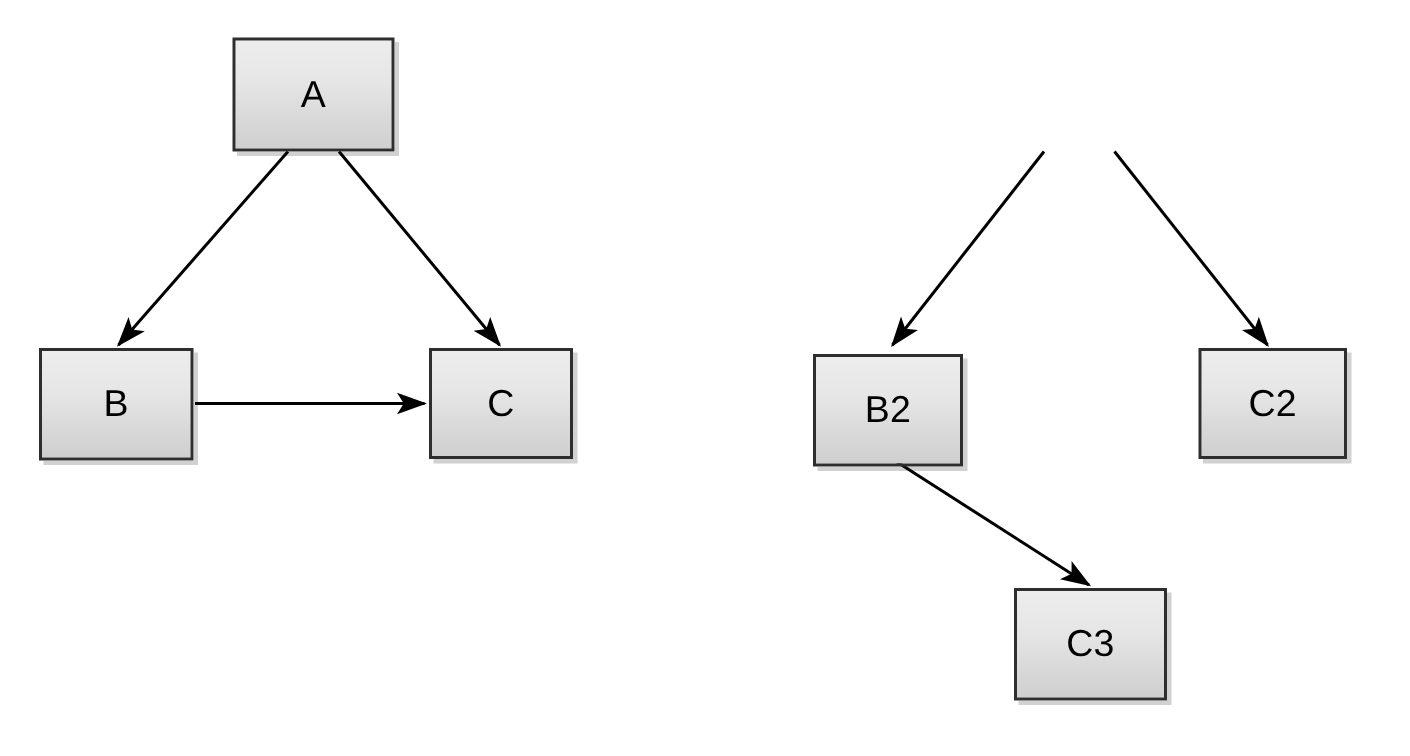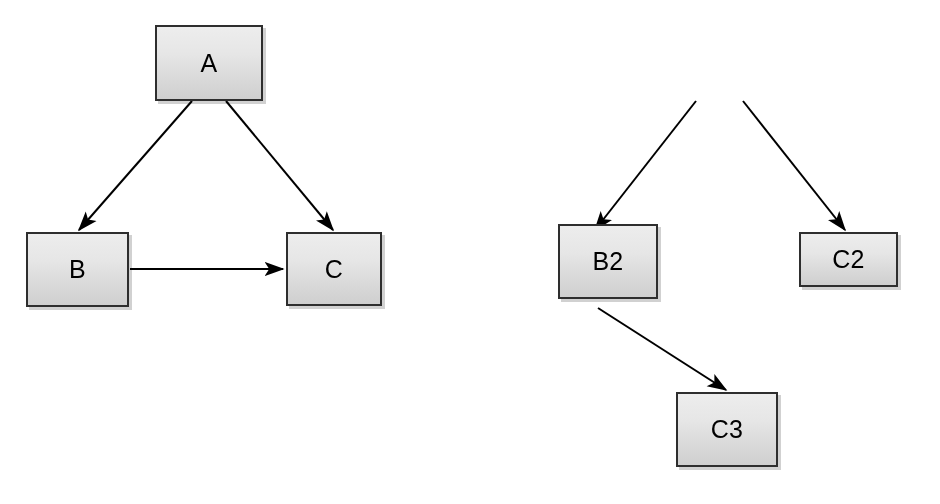--- a/index.html
+++ b/index.html
@@ -72,23 +72,23 @@
   <div class="node" style="left: 155px; top: 25px; width: 108px; height: 76px;">
     <span class="node-label">A</span>
   </div>
   <div class="node" style="left: 26px; top: 232px; width: 103px; height: 75px;">
     <span class="node-label">B</span>
   </div>
   <div class="node" style="left: 286px; top: 232px; width: 96px; height: 74px;">
     <span class="node-label">C</span>
   </div>
 
-  <div class="node" style="left: 542px; top: 224px; width: 100px; height: 75px; margin-left: 16px;">
+  <div class="node" style="left: 542px; top: 236px; width: 100px; height: 75px;">
     <span class="node-label">B2</span>
   </div>
-  <div class="node" style="left: 799px; top: 232px; width: 99px; height: 55px;">
+  <div class="node" style="left: 799px; top: 232px; width: 99px; height: 74px;">
     <span class="node-label">C2</span>
   </div>
   <div class="node" style="left: 676px; top: 392px; width: 102px; height: 75px;">
     <span class="node-label">C3</span>
   </div>
 
 </div>
 
 </body></html>

